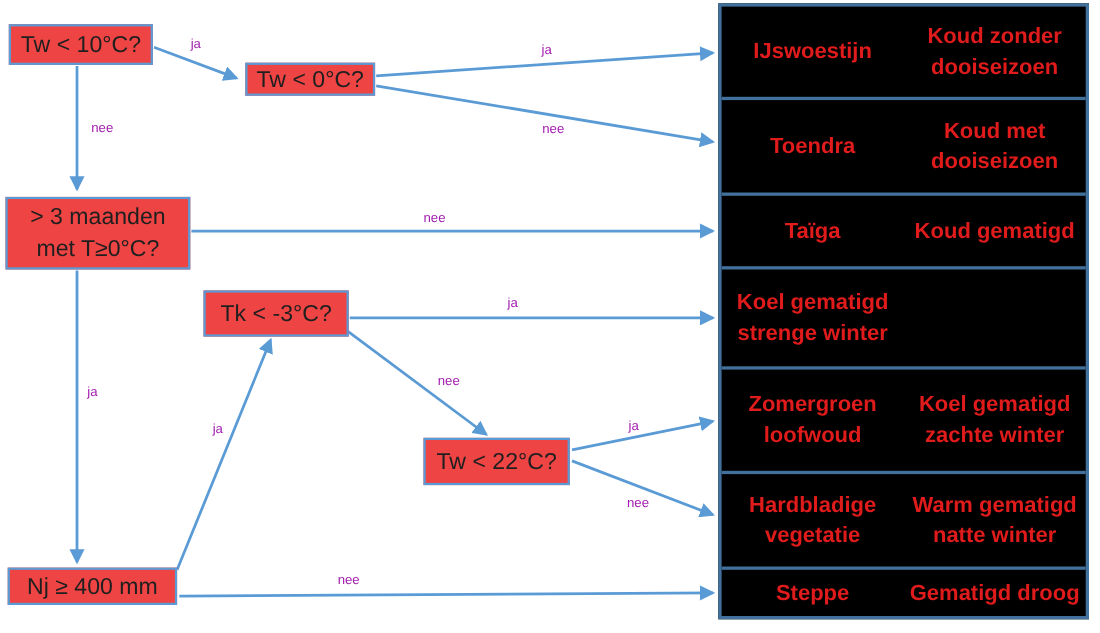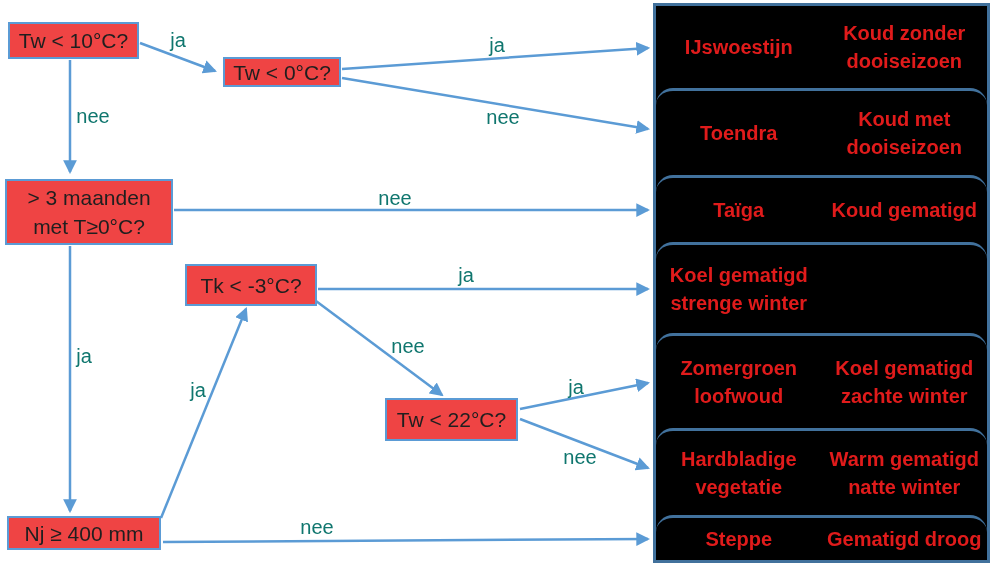--- a/index.html
+++ b/index.html
@@ -18,29 +18,29 @@
   }
   .edges{position:absolute;left:0;top:0;width:1000px;height:575px;}
   .edge{stroke:var(--arrow);stroke-width:2.5;fill:none;marker-end:url(#arrowhead);}
   .node{
     position:absolute;background:#ef4444;border:2px solid var(--box-border);
     display:flex;align-items:center;justify-content:center;text-align:center;
     color:var(--node-text);font-size:21px;line-height:29px;white-space:pre-line;
   }
   .elabel{
     position:absolute;transform:translate(-50%,-50%);
-    color:#0f766e;font-size:20px;line-height:16px;background:transparent;
+    color:#a21caf;font-size:12px;line-height:16px;background:transparent;
   }
   .rtable{
     position:absolute;left:653px;top:3px;width:337px;height:560px;
     border:3px solid var(--table-border);background:#000000;
     display:flex;flex-direction:column;
   }
   .rrow{display:flex;width:100%;}
-  .rrow + .rrow{border-top:3px solid var(--table-border);border-radius:17px;}
+  .rrow + .rrow{border-top:3px solid var(--table-border);}
   .cell{
     width:50%;display:flex;align-items:center;justify-content:center;text-align:center;
     color:var(--result-text);font-weight:bold;font-size:20px;line-height:28px;white-space:pre-line;
   }
 </style>
 </head>
 <body>
 
 <div class="stage">
 

